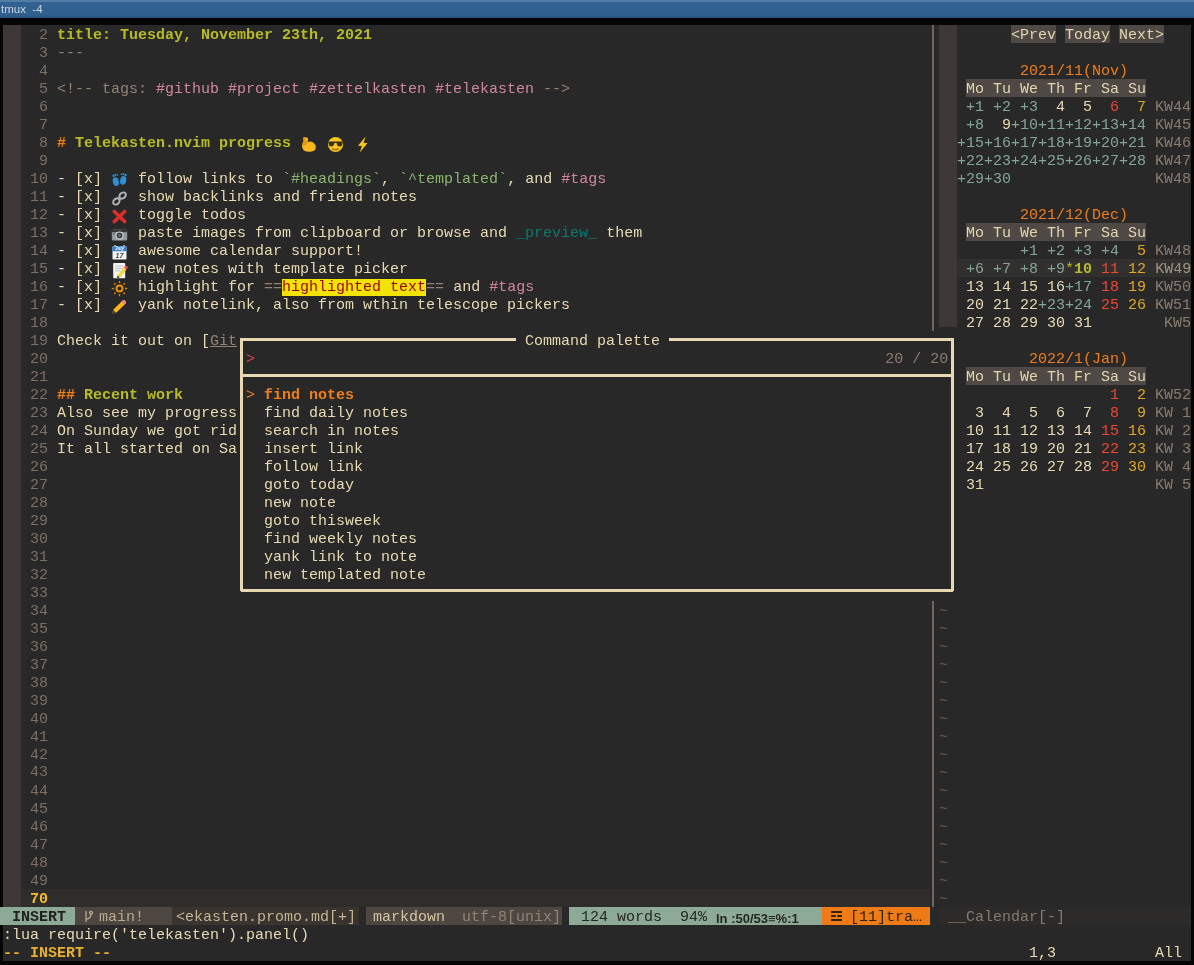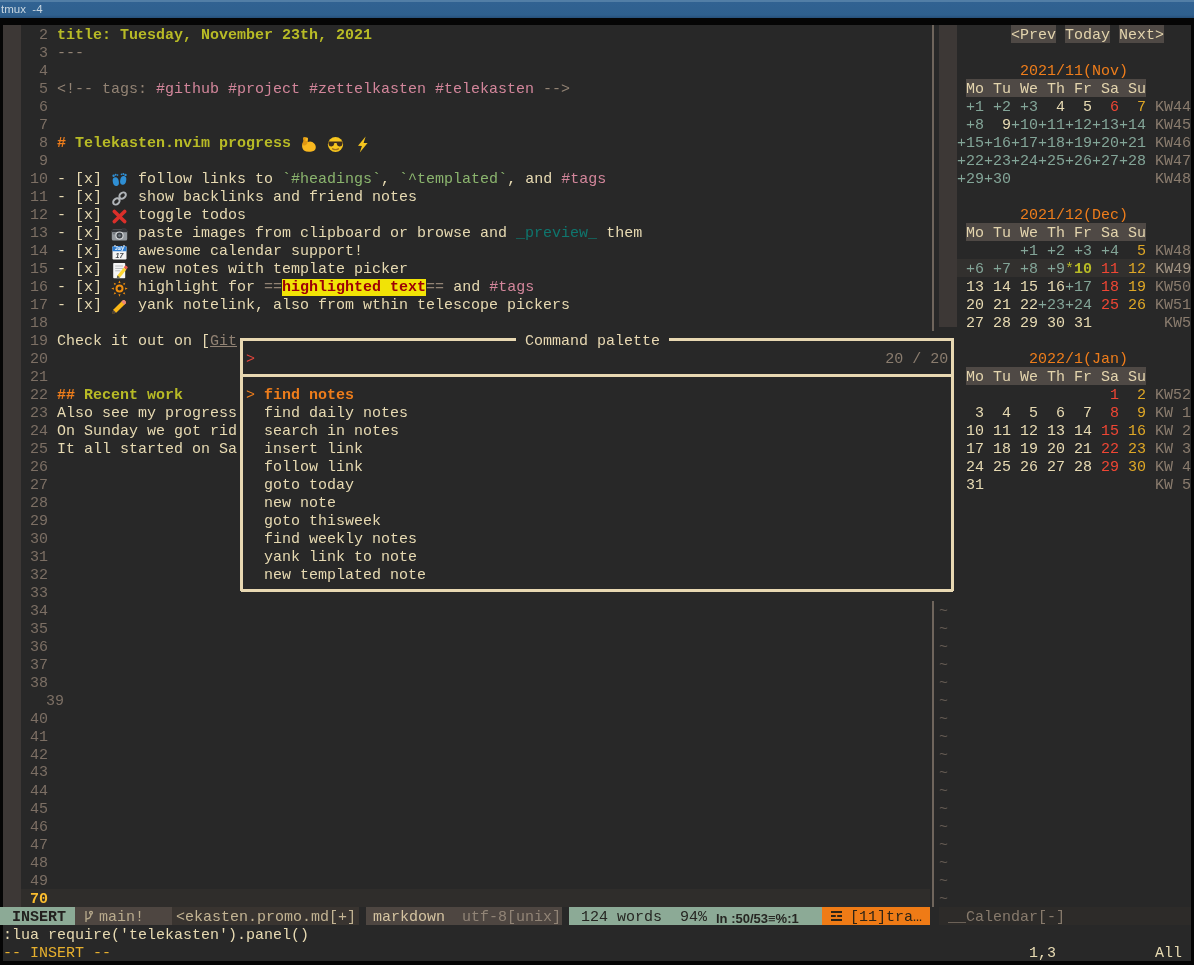--- a/index.html
+++ b/index.html
@@ -12,21 +12,21 @@
 .mo{color:#ee7d1b}
 .pk{color:#d3869b}
 .gc{color:#8bb56e}
 .te{color:#83a598}
 .rd{color:#ef4634}
 .yl{color:#dfa726}
 .kw{color:#8a7c6e}
 .kwl{color:#a29483}
 .dim{color:#0f766e}
 .gu{color:#928374;text-decoration:underline}
-.hl{color:#9d0006;background:#f1e306;font-weight:bold}
+.hl{color:#9d0006;background:#f1e306;font-weight:normal}
 .tg{color:#b8bb26}
 .tgb{color:#b8bb26;font-weight:bold}
 .cn{color:#fabd2f;font-weight:bold}
 .hdr{color:#e3d4ad}
 .e{display:inline-block;width:18px;height:17px;vertical-align:bottom;position:relative}
 .e svg{position:absolute;left:0;top:0}
 </style></head><body>
 <div class="abs" style="left:0;top:17px;width:1194px;height:948px;background:#282828"></div>
 <div class="abs" style="left:0;top:18px;width:1194px;height:7px;background:#050505"></div>
 <div class="abs" style="left:0;top:961px;width:1194px;height:4px;background:#050505"></div>
@@ -144,21 +144,21 @@
 <pre style="left:3px;top:513px"><span class="ln">   29 </span></pre>
 <pre style="left:3px;top:531px"><span class="ln">   30 </span></pre>
 <pre style="left:3px;top:549px"><span class="ln">   31 </span></pre>
 <pre style="left:3px;top:567px"><span class="ln">   32 </span></pre>
 <pre style="left:3px;top:585px"><span class="ln">   33 </span></pre>
 <pre style="left:3px;top:603px"><span class="ln">   34 </span></pre>
 <pre style="left:3px;top:621px"><span class="ln">   35 </span></pre>
 <pre style="left:3px;top:639px"><span class="ln">   36 </span></pre>
 <pre style="left:3px;top:657px"><span class="ln">   37 </span></pre>
 <pre style="left:3px;top:675px"><span class="ln">   38 </span></pre>
-<pre style="left:19px;top:693px"><span class="ln">   39 </span></pre>
+<pre style="left:3px;top:693px"><span class="ln">   39 </span></pre>
 <pre style="left:3px;top:711px"><span class="ln">   40 </span></pre>
 <pre style="left:3px;top:729px"><span class="ln">   41 </span></pre>
 <pre style="left:3px;top:747px"><span class="ln">   42 </span></pre>
 <pre style="left:3px;top:764px"><span class="ln">   43 </span></pre>
 <pre style="left:3px;top:783px"><span class="ln">   44 </span></pre>
 <pre style="left:3px;top:801px"><span class="ln">   45 </span></pre>
 <pre style="left:3px;top:819px"><span class="ln">   46 </span></pre>
 <pre style="left:3px;top:837px"><span class="ln">   47 </span></pre>
 <pre style="left:3px;top:855px"><span class="ln">   48 </span></pre>
 <pre style="left:3px;top:873px"><span class="ln">   49 </span></pre>
@@ -248,14 +248,14 @@
     <g fill="#2e2416">
       <rect x="0" y="0" width="11" height="2"></rect>
       <rect x="0" y="4" width="4.8" height="2"></rect>
       <rect x="6.2" y="4" width="4.8" height="2"></rect>
       <rect x="0" y="8" width="11" height="2"></rect>
     </g>
   </svg>
 <pre style="left:850px;top:909px;color:#2e2416">[11]tra…</pre>
 <pre style="left:948px;top:909px;color:#877a6c">__Calendar[-]</pre>
 <pre style="left:3px;top:927px;color:#e7dab2">:lua require('telekasten').panel()</pre>
-<pre style="left:3px;top:945px;color:#e7b02e;font-weight:normal">-- INSERT --</pre>
+<pre style="left:3px;top:945px;color:#e7b02e;font-weight:bold">-- INSERT --</pre>
 <pre style="left:1029px;top:945px">1,3</pre>
 <pre style="left:1155px;top:945px">All</pre>
 </body></html>

